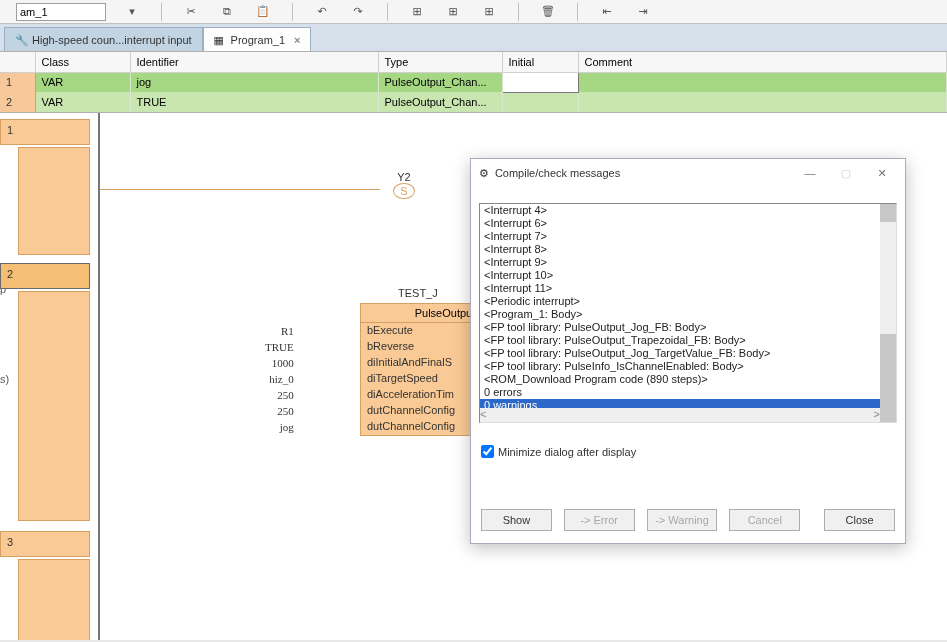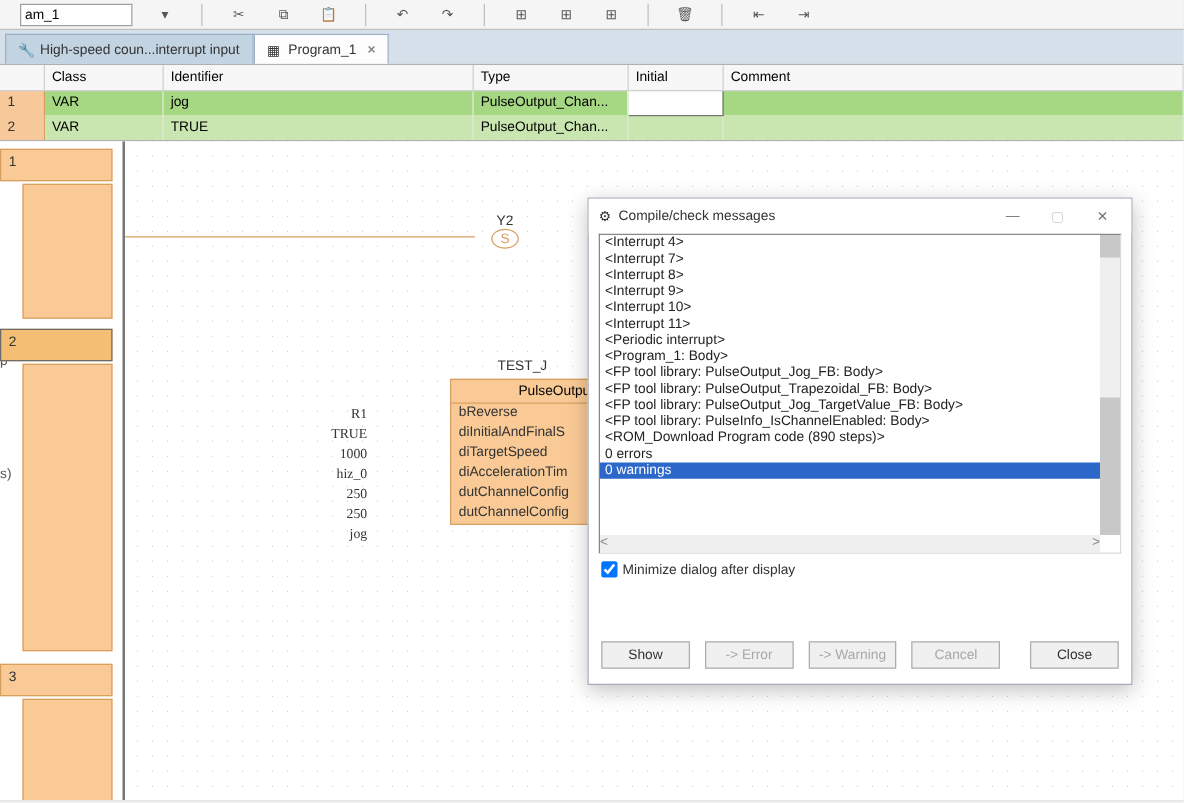--- a/index.html
+++ b/index.html
@@ -54,21 +54,21 @@
 .fbhdr { position:absolute; left:398px; top:174px; color:#333; }
 
 .sidelabels { position:absolute; left:0; top:170px; width:14px; }
 .sidelabels div { height:90px; color:#555; }
 
 
 .dialog { position:absolute; left:470px; top:158px; width:436px; background:#fff; border:1px solid #aab; box-shadow:0 4px 16px rgba(0,0,0,0.25); }
 .dlg-title { height:28px; background:#fff; display:flex; align-items:center; padding:0 8px; gap:6px; color:#333; }
 .dlg-title .spacer { flex:1; }
 .dlg-title .winbtn { width:30px; height:20px; display:flex; align-items:center; justify-content:center; color:#777; cursor:pointer; }
-.dlg-list { margin:0 8px; border:1px inset #dcdcdc; height:256px; overflow:auto; background:#fff; position:relative; }
+.dlg-list { margin:16px 8px; border:1px inset #dcdcdc; height:220px; overflow:auto; background:#fff; position:relative; }
 .dlg-list .item { padding:0 4px; color:#222; white-space:nowrap; line-height:13px; font-size:11px; }
 .dlg-list .sel { background:#2b68c9; color:#fff; }
 .dlg-list .scroll-track { position:absolute; right:0; top:0; bottom:14px; width:16px; background:#efefef; }
 .dlg-list .scroll-thumb { position:absolute; right:0; width:16px; background:#c8c8c8; }
 .dlg-list .hscroll { position:absolute; left:0; right:16px; bottom:0; height:14px; background:#efefef; display:flex; justify-content:space-between; color:#888; }
 .dlg-chk { padding:6px 10px; display:flex; align-items:center; gap:4px; color:#333; }
 .dlg-btns { padding:6px 10px 12px; display:flex; gap:12px; }
 .dlg-btns button { width:74px; height:22px; background:#f0f0f0; border:1px solid #adadad; cursor:pointer; color:#333;margin-top:39px; }
 .dlg-btns button:disabled { color:#a8a8a8; }
 .dlg-btns .spacer { flex:1; }
@@ -160,20 +160,21 @@
         <span>S</span>
       </div>
   </div>
 
   <div class="nw-num nw-sel nw2hdr">2</div>
   <div class="nw2body"></div>
 
   <div class="fbhdr">TEST_J</div>
   <div class="fb">
     <div class="fb-title">PulseOutput</div>
+    <div class="fb-row">bExecute</div>
     <div class="fb-row">bReverse</div>
     <div class="fb-row">diInitialAndFinalS</div>
     <div class="fb-row">diTargetSpeed</div>
     <div class="fb-row">diAccelerationTim</div>
     <div class="fb-row">dutChannelConfig</div>
     <div class="fb-row">dutChannelConfig</div>
   </div>
   <div class="fb-inputcol">
     <div>R1</div>
     <div>TRUE</div>
@@ -198,20 +199,21 @@
     <span class="winbtn">✕</span>
   </div>
   <div class="dlg-list">
     <div class="scroll-track">
       <div class="scroll-thumb" style="top:0;height:18px"></div>
       <div class="scroll-thumb" style="top:130px;height:95px"></div>
       <div class="scroll-thumb" style="bottom:0;height:18px"></div>
     </div>
     <div id="msglist">
         <div class="item">&lt;Interrupt 4&gt;</div>
+        <div class="item">&lt;Interrupt 6&gt;</div>
         <div class="item">&lt;Interrupt 7&gt;</div>
         <div class="item">&lt;Interrupt 8&gt;</div>
         <div class="item">&lt;Interrupt 9&gt;</div>
         <div class="item">&lt;Interrupt 10&gt;</div>
         <div class="item">&lt;Interrupt 11&gt;</div>
         <div class="item">&lt;Periodic interrupt&gt;</div>
         <div class="item">&lt;Program_1: Body&gt;</div>
         <div class="item">&lt;FP tool library: PulseOutput_Jog_FB: Body&gt;</div>
         <div class="item">&lt;FP tool library: PulseOutput_Trapezoidal_FB: Body&gt;</div>
         <div class="item">&lt;FP tool library: PulseOutput_Jog_TargetValue_FB: Body&gt;</div>

